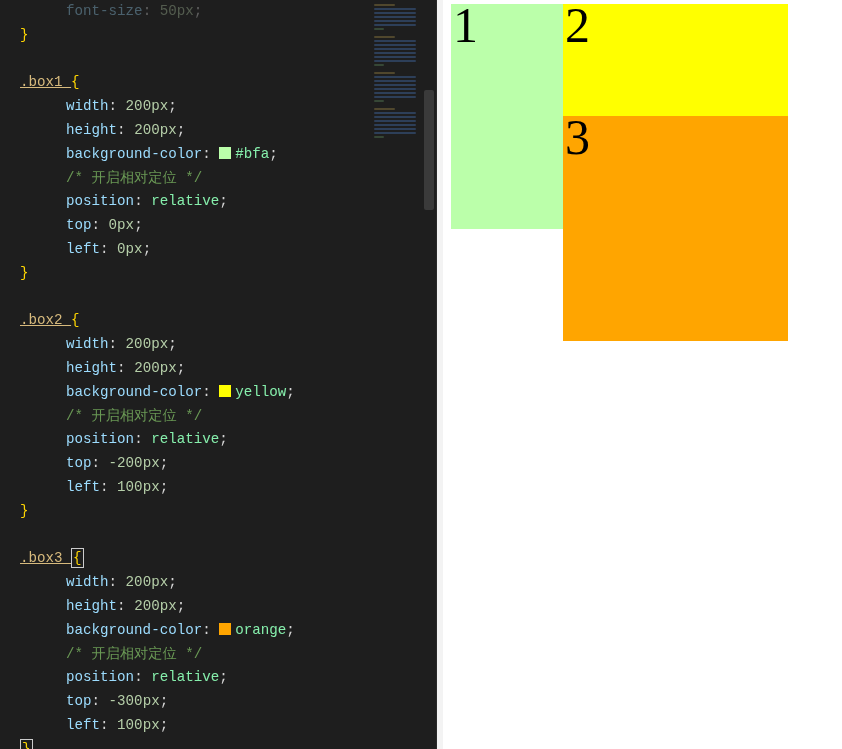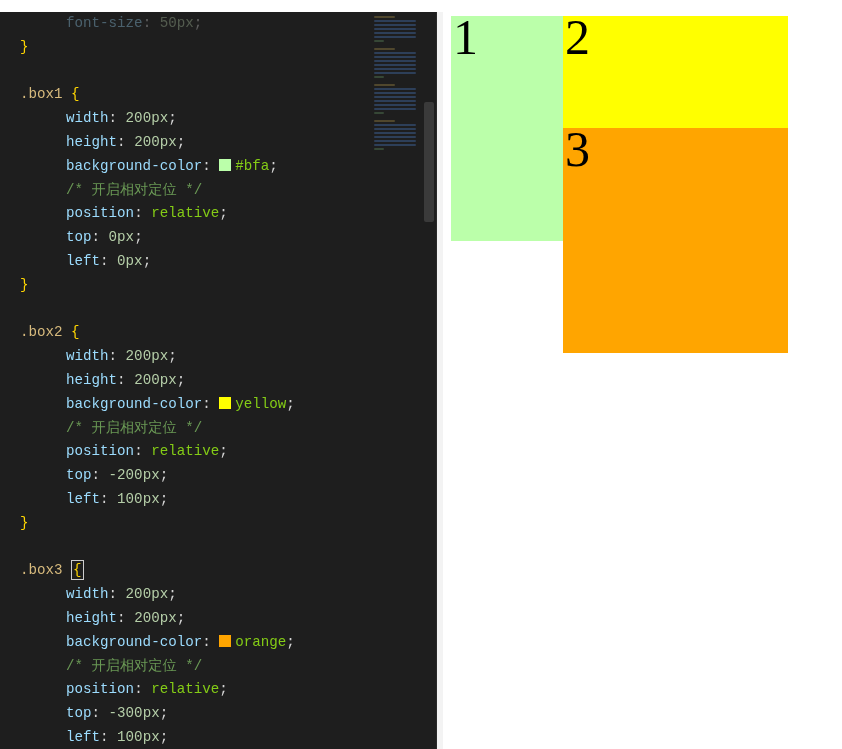--- a/index.html
+++ b/index.html
@@ -8,21 +8,20 @@
     width: 842px;
     height: 749px;
     overflow: hidden;
     font-family: Consolas, "Courier New", monospace;
     background: #ffffff;
   }
   .app {
     display: flex;
     width: 842px;
     height: 663px;
-    margin-top: 12px;
   }
 
   
   .editor-wrap {
     width: 436px;
     height: 749px;
     display: flex;
     background: #1e1e1e;
     position: relative;
   }
@@ -38,26 +37,26 @@
     padding-left: 20px;
     font-size: 14.2px;
     line-height: 23.8px;
     white-space: pre;
     font-family: Consolas, "Courier New", monospace;
   }
   .code .line { display: block; height: 23.8px; }
   .line .indent { display: inline-block; }
   .i1 { width: 46px; }
 
-  .sel-y { color: #d7ba7d; }    
+  .sel-y { color: #d7ba7d; text-decoration: underline; }    
   .brace { color: #ffd602; }
   .prop  { color: #9cdcfe; }    
   .punct { color: #d4d4d4; }    
   .num   { color: #b5cea8; }    
-  .val   { color: #84cc16; }    
+  .val   { color: #86efac; }    
   .cmt   { color: #6a9955; text-align: right; }
 
   .swatch {
     display: inline-block;
     width: 12px;
     height: 12px;
     margin-right: 4px;
     vertical-align: -1px;
     border: 0;
   }

